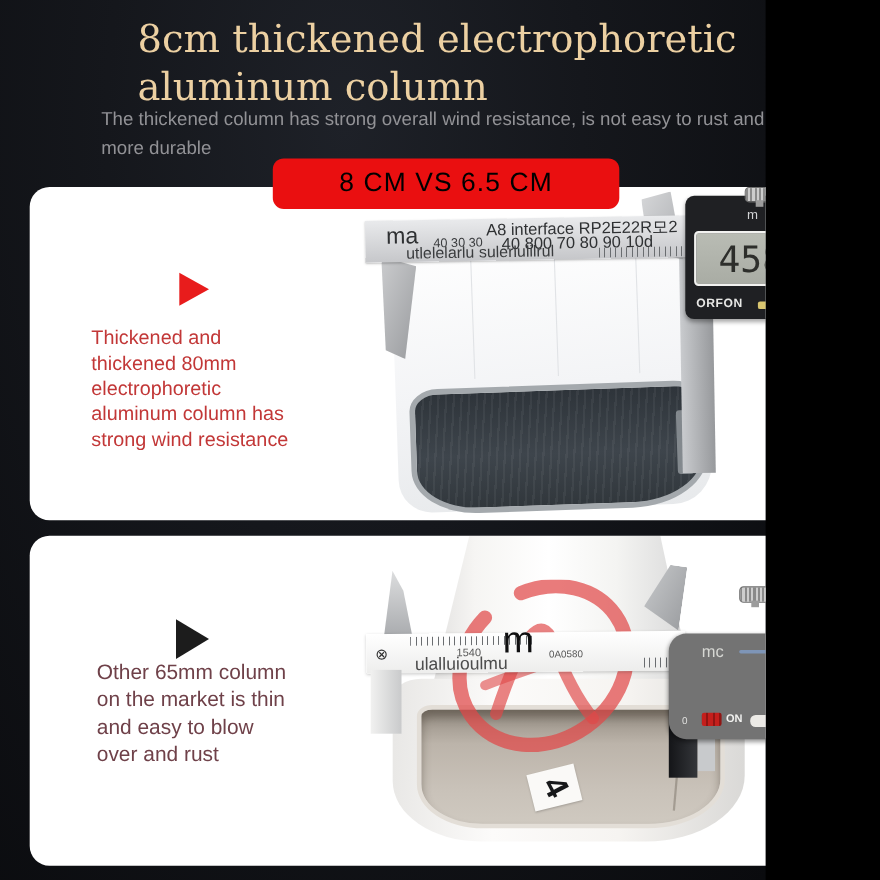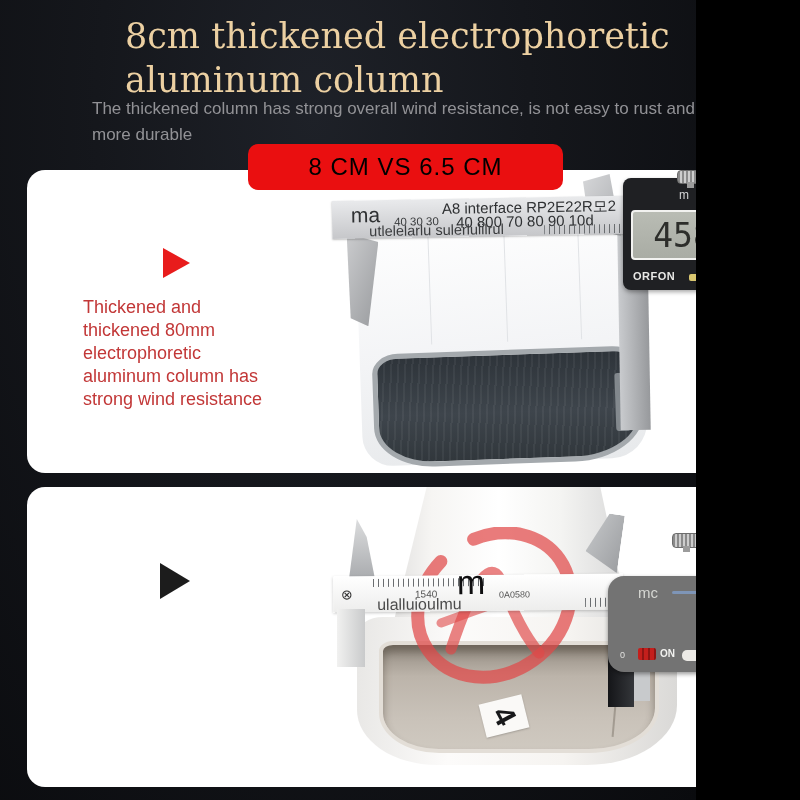--- a/index.html
+++ b/index.html
@@ -190,20 +190,21 @@
       <div class="abs mark1"></div>
       <span class="abs brand1">ORFON</span>
       <div class="abs chip1"></div>
       <span class="abs ero1">ERO</span>
     </div>
     <div class="abs rod1 rodticks"></div>
   </div>
 
   <div class="abs panel panel2">
     <div class="abs tri-black"></div>
+    <div class="abs note2">Other 65mm column on the market is thin and easy to blow over and rust</div>
 
     <div class="abs pole"></div>
     <div class="abs bracketR"></div>
     <div class="abs skirt">
       <div class="abs interior2">
         <div class="abs crease2"></div>
       </div>
     </div>
     <div class="abs sticker">
       <span>4</span>

